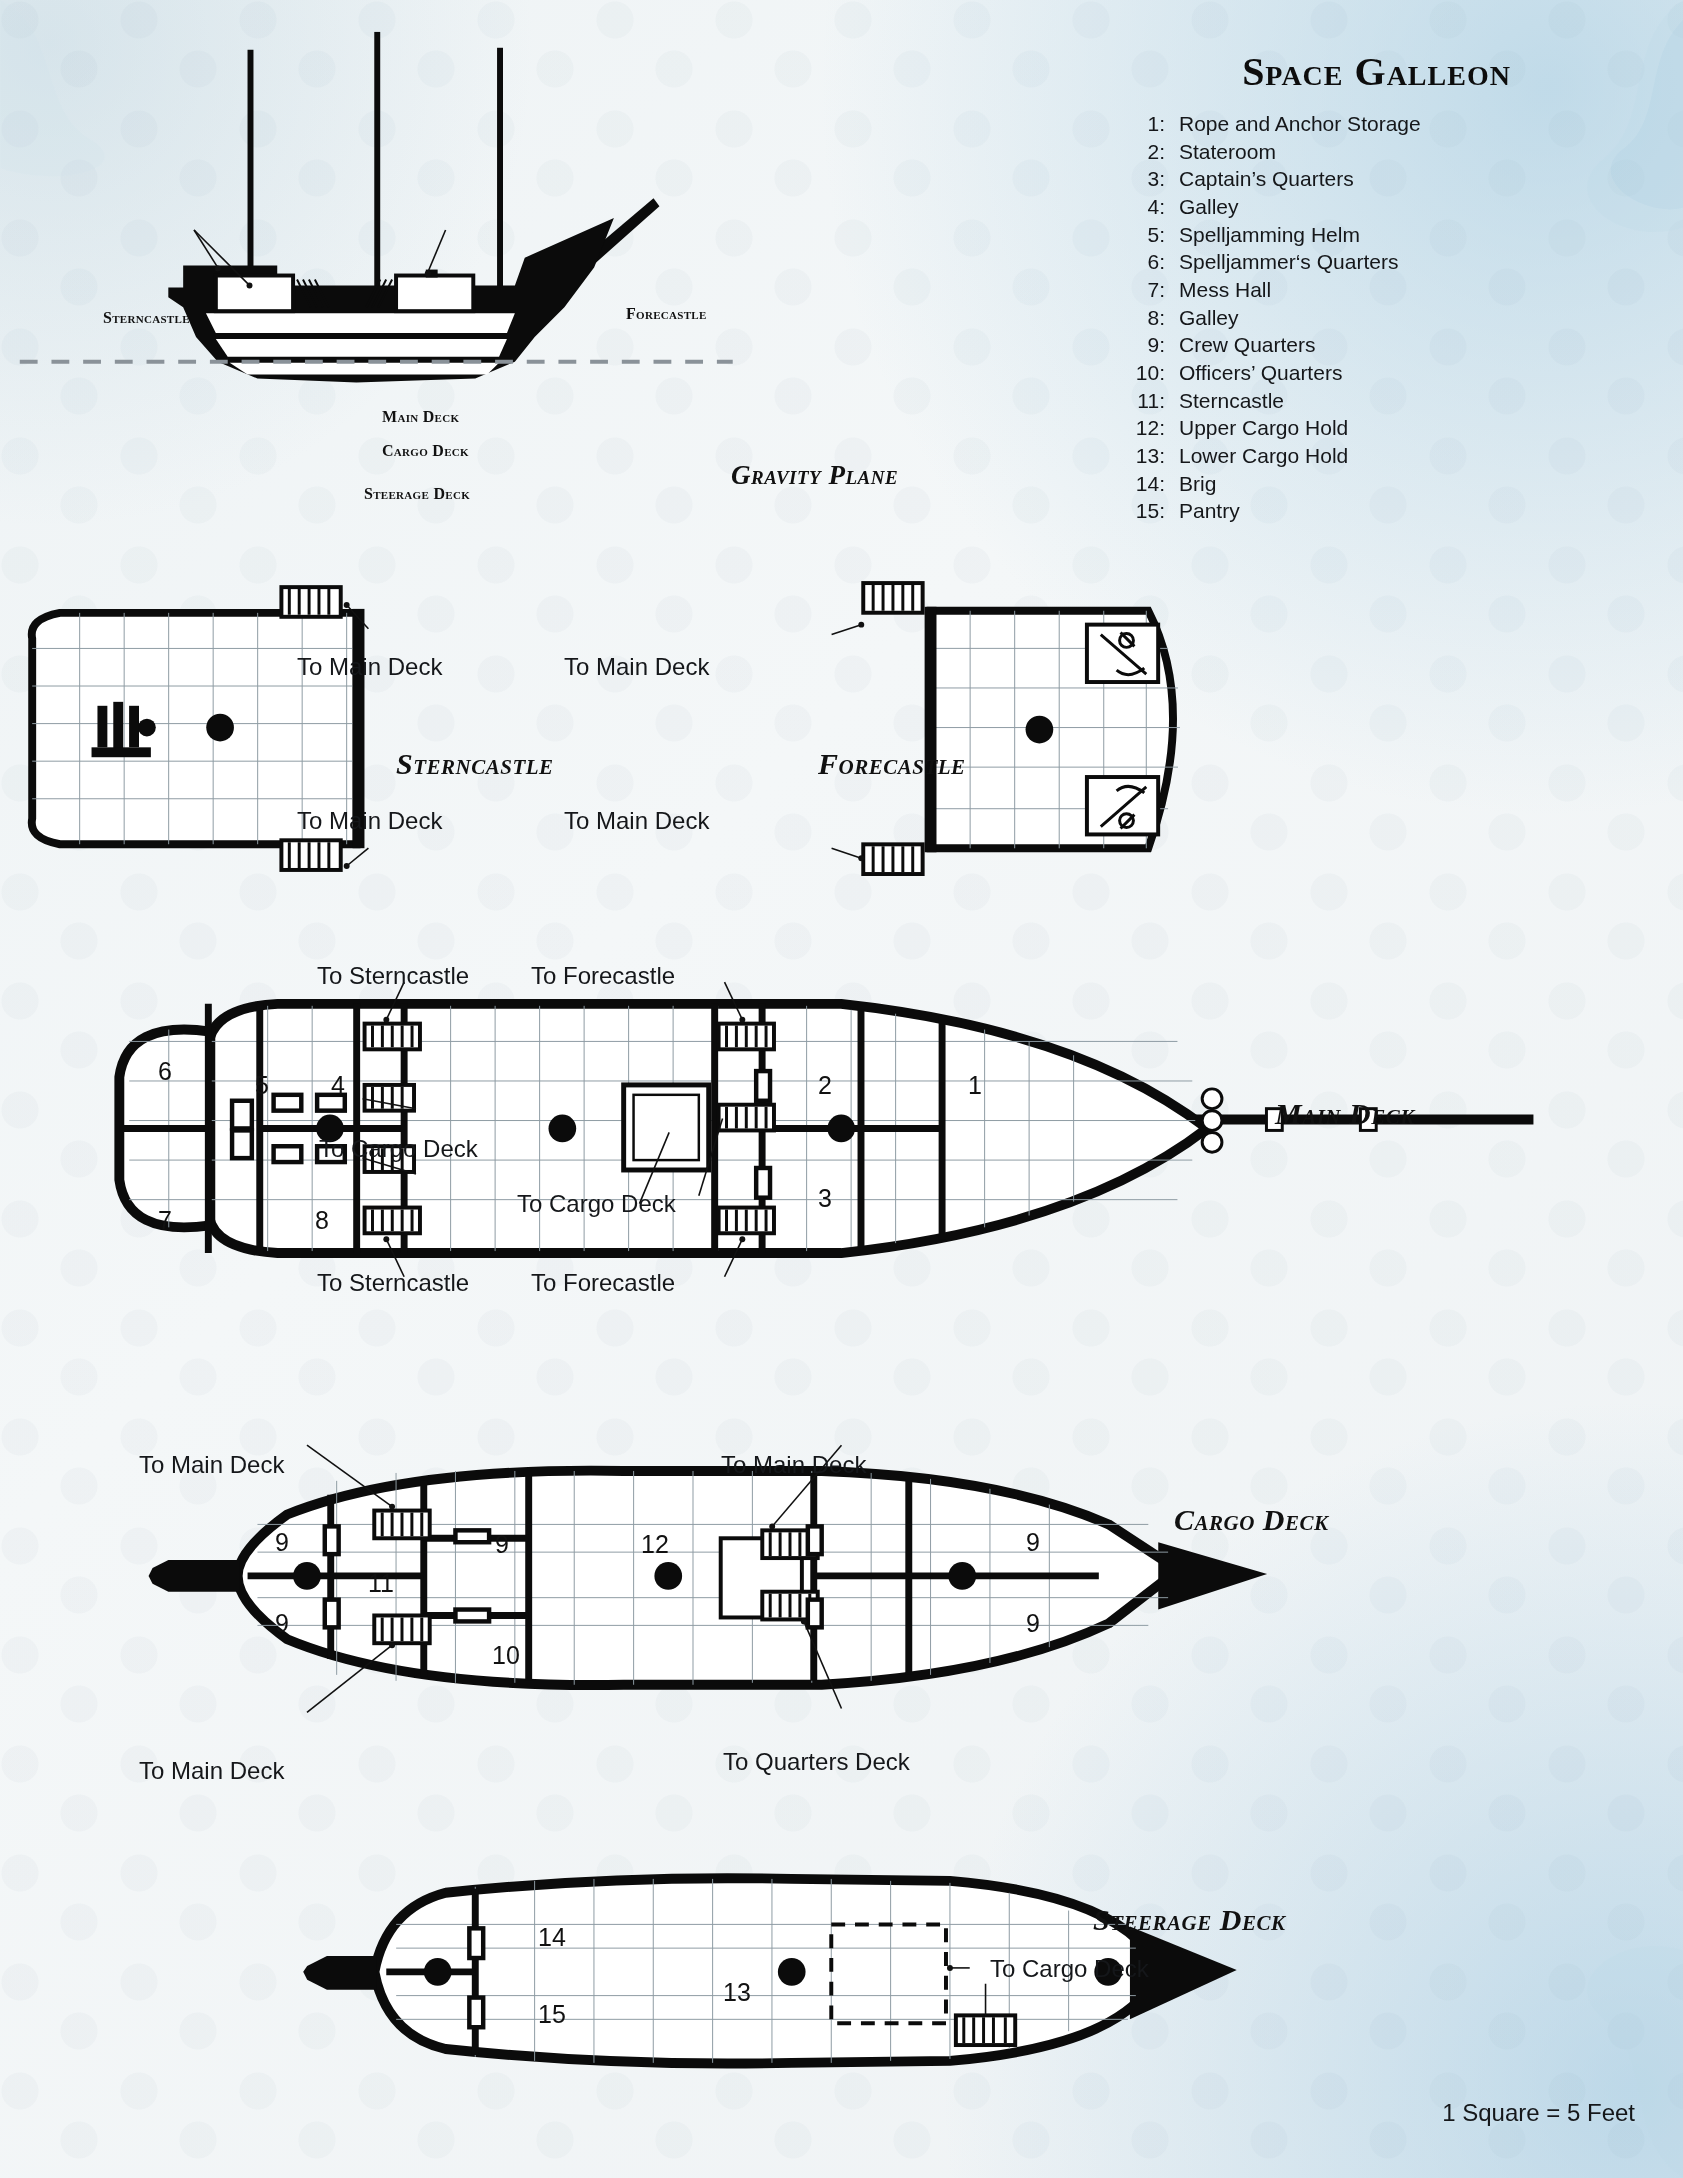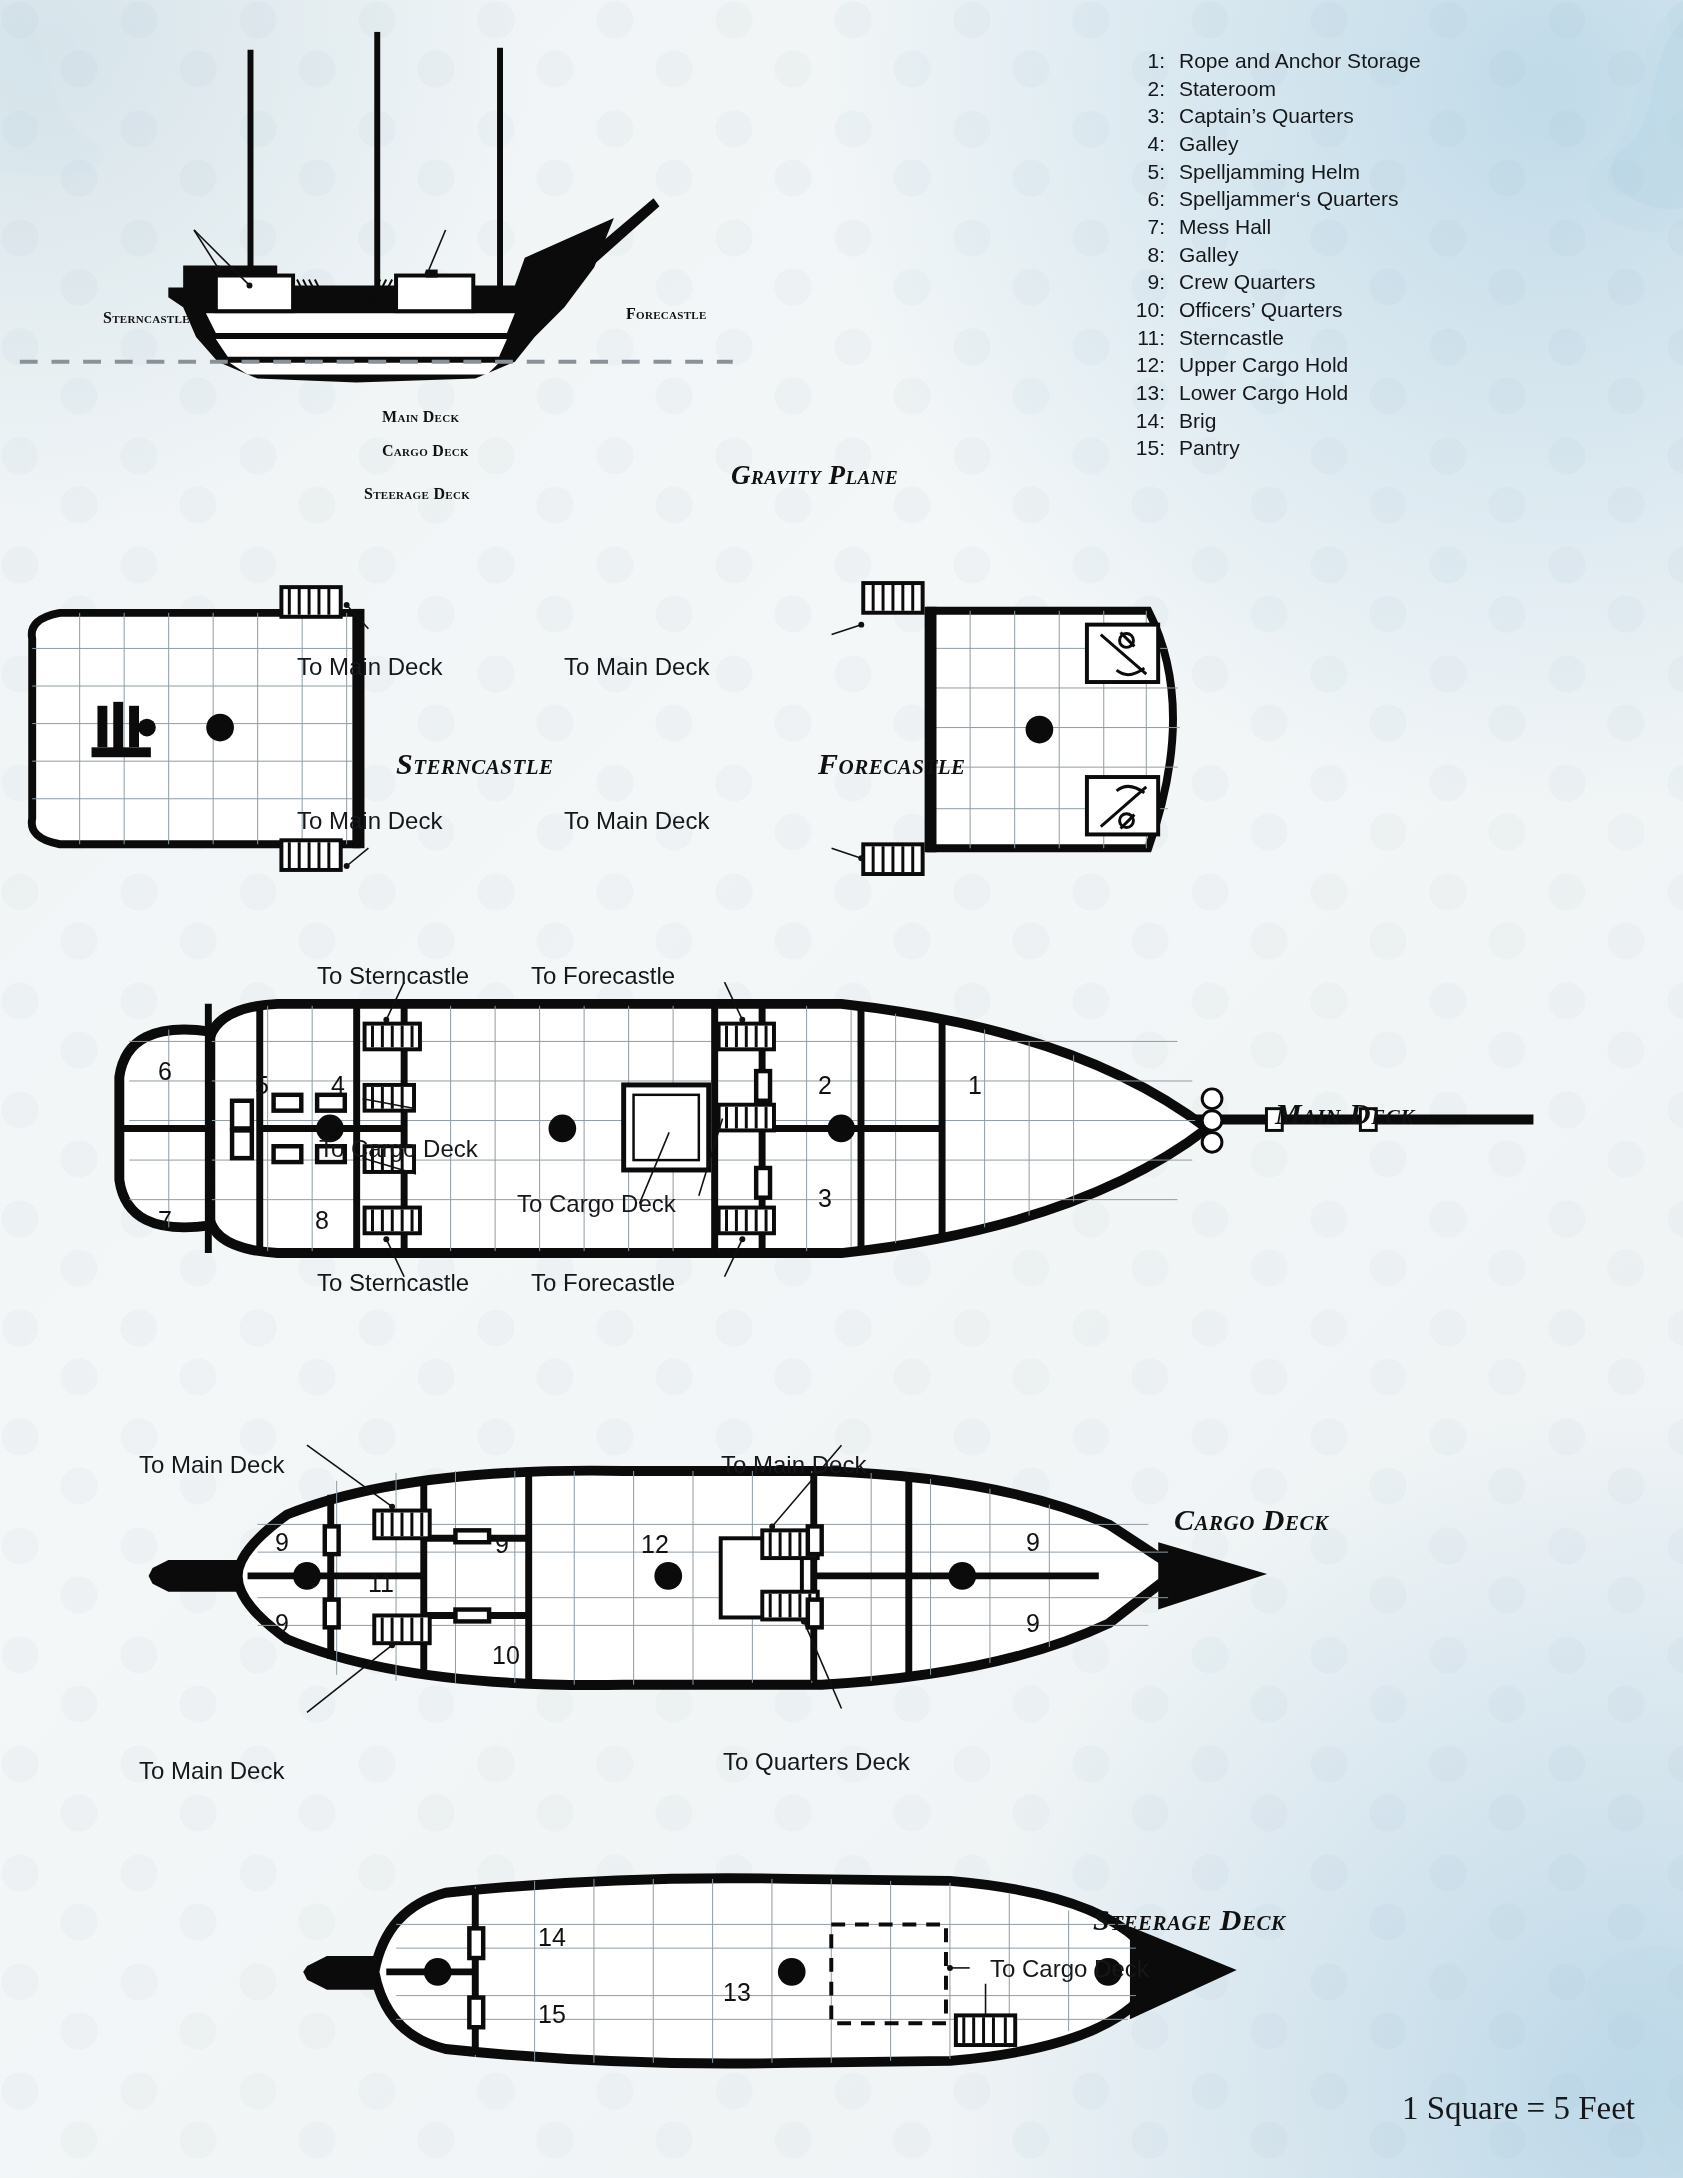--- a/index.html
+++ b/index.html
@@ -109,22 +109,22 @@
     position: absolute;
     font-family: "Liberation Sans", sans-serif;
     font-size: 25px;
     color: #111;
     white-space: nowrap;
   }
   .scale-note {
     position: absolute;
     right: 48px;
     bottom: 51px;
-    font-family: Liberation Serif, serif;
-    font-size: 33px;
+    font-family: Liberation Sans, sans-serif;
+    font-size: 24px;
     color: #15171a;
   }
   svg { overflow: visible; }
   .blk { fill: #0b0b0b; }
   .wht { fill: #ffffff; }
   .grid { stroke: #8e9ba3; stroke-width: 1; fill: none; }
   .wall { stroke: #0b0b0b; stroke-width: 7; fill: none; }
   .thinwall { stroke: #0b0b0b; stroke-width: 4.5; fill: none; }
   .leader { stroke: #111; stroke-width: 1.6; fill: none; }
   .dot { fill: #111; }
@@ -140,20 +140,21 @@
     <path d="M360 20 C320 60 340 120 300 150 C260 180 320 220 360 210 Z" fill="#9ec6dd" opacity="0.35"></path>
   </svg>
   <svg class="wash" style="right:0;bottom:0;" width="356" height="297" viewBox="0 0 360 300">
     <path d="M360 300 C300 260 330 180 280 140 C230 100 300 50 360 70 Z" fill="#bcd9e6" opacity="0.45"></path>
   </svg>
   <svg class="wash" style="left:0;top:0;" width="238" height="198" viewBox="0 0 240 200">
     <path d="M0 0 C60 30 40 110 90 140 C140 170 60 190 0 170 Z" fill="#cfe1ea" opacity="0.35"></path>
   </svg>
 
   <div id="title-block">
+    <div id="map-title">Space Galleon</div>
     <ul class="legend">
       <li>
           <span class="num">1:</span>
           <span>Rope and Anchor Storage</span>
         </li>
       <li>
           <span class="num">2:</span>
           <span>Stateroom</span>
         </li>
       <li>

